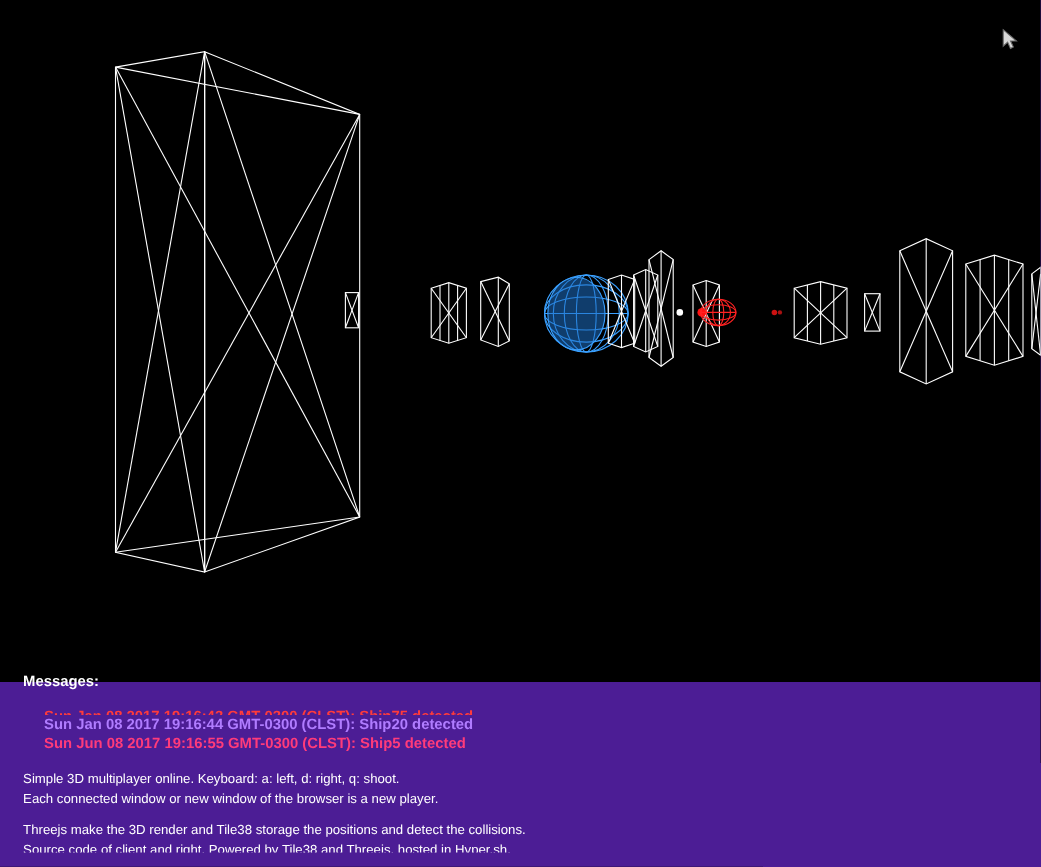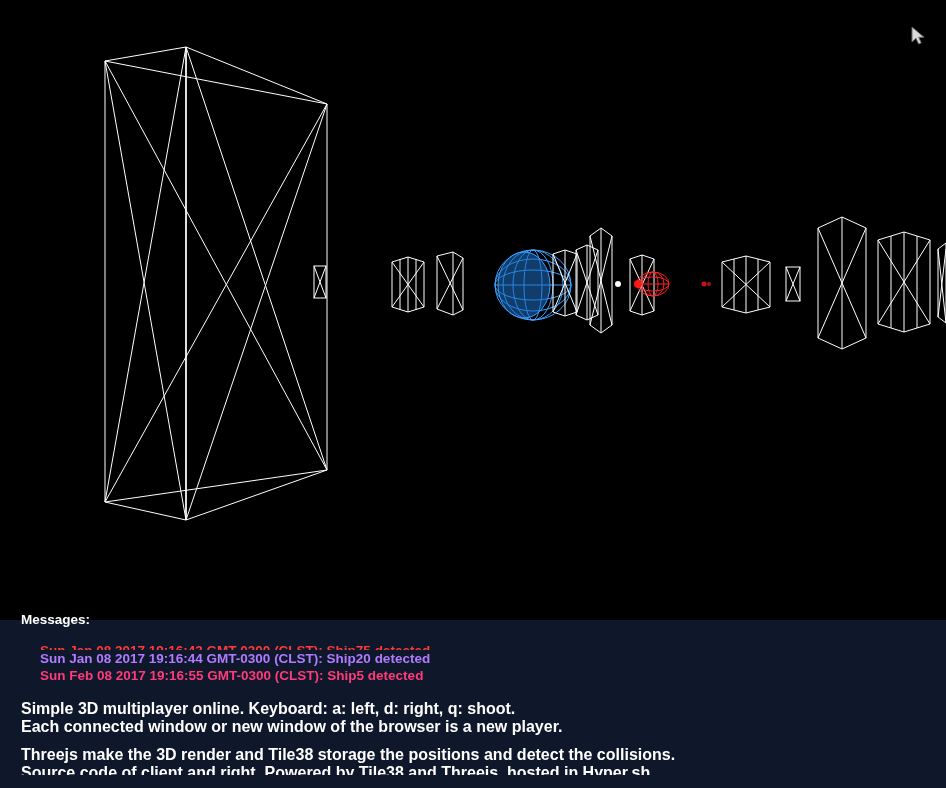--- a/index.html
+++ b/index.html
@@ -14,21 +14,21 @@
     font-family: "Liberation Sans", sans-serif;
     color: #ffffff;
     position: relative;
   }
   #stage {
     position: absolute;
     left: 0;
     top: 0;
     width: 946px;
     height: 788px;
-    background: #0f172a;
+    background: #4c1d95;
   }
   #scene-canvas {
     position: absolute;
     left: 0;
     top: 0;
     width: 946px;
     height: 620px;
     display: block;
   }
   #cursor {
@@ -68,22 +68,22 @@
   .msg-clip {
     overflow: hidden;
     height: 8px;
     line-height: 17px;
     margin-top: -1px;
   }
   .info-block {
     margin: 6px 0 0 21px;
   }
   .info-line {
-    font-size: 16px;
-    font-weight: bold;
+    font-size: 12px;
+    font-weight: normal;
     color: #ffffff;
     line-height: 17.5px;
     white-space: nowrap;
   }
   .info-gap {
     height: 11px;
   }
   .info-cut {
     overflow: hidden;
     height: 11px;
@@ -217,21 +217,21 @@
 
   <svg id="cursor" viewBox="0 0 16 20" xmlns="http://www.w3.org/2000/svg">
     <path d="M1,1 L1,16 L5,12.3 L7.6,18 L10.2,16.8 L7.7,11.3 L13,11.3 Z" fill="#d8d8d8" stroke="#6a6a6a" stroke-width="1"></path>
   </svg>
 
   <div id="hud">
     <div class="hud-title">Messages:</div>
     <ul class="msg-list">
       <li class="msg-item msg-clip" style="color:#ff3b3b">Sun Jan 08 2017 19:16:43 GMT-0300 (CLST): Ship75 detected</li>
       <li class="msg-item" style="color:#b07cff">Sun Jan 08 2017 19:16:44 GMT-0300 (CLST): Ship20 detected</li>
-      <li class="msg-item" style="color:#ff3b7a">Sun Feb 08 2017 19:16:55 GMT-0300 (CLST): Ship5 detected</li>
+      <li class="msg-item" style="color:#ff3b7a">Sun Jun 08 2017 19:16:55 GMT-0300 (CLST): Ship5 detected</li>
     </ul>
     <div class="info-block">
       <div class="info-line">Simple 3D multiplayer online. Keyboard: a: left, d: right, q: shoot.</div>
       <div class="info-line">Each connected window or new window of the browser is a new player.</div>
       <div class="info-gap"></div>
       <div class="info-line">Threejs make the 3D render and Tile38 storage the positions and detect the collisions.</div>
       <div class="info-cut">
           <div class="info-line">Source code of client and right. Powered by Tile38 and Threejs, hosted in Hyper.sh.</div>
         </div>
     </div>

